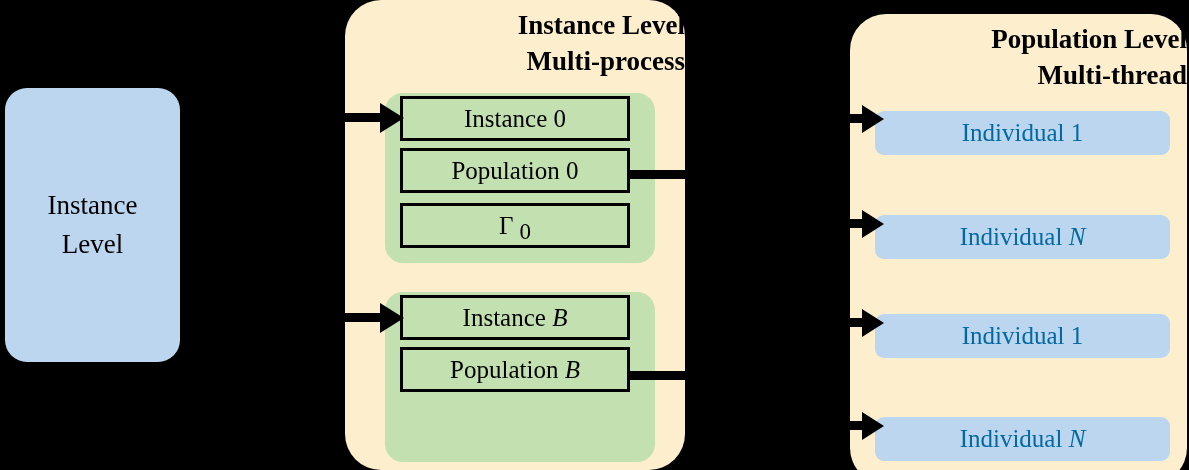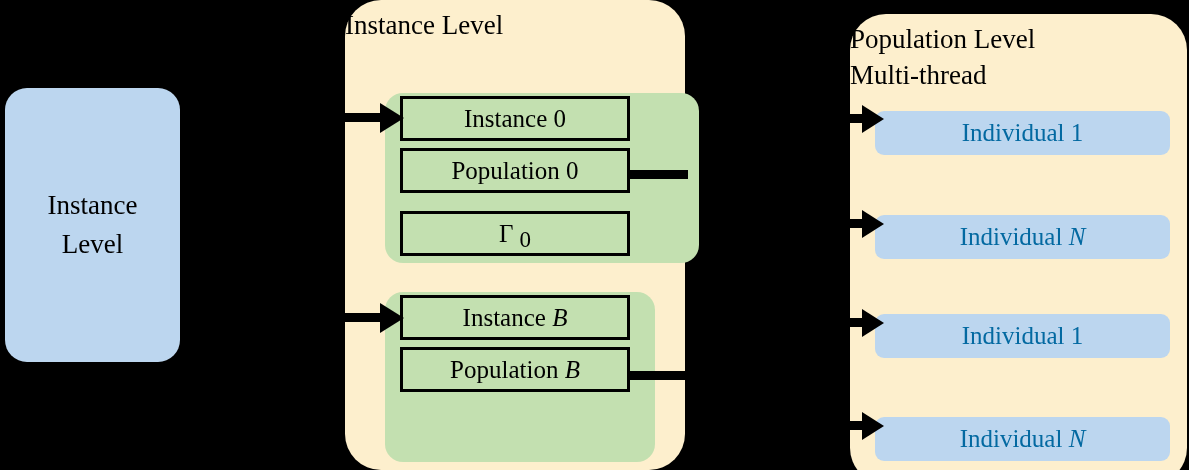--- a/index.html
+++ b/index.html
@@ -17,40 +17,40 @@
     text-align:center; font-size:27px; color:#000; line-height:1.45;
   }
 
   
   .panel{background:#fdefcd; border-radius:36px;}
   #panel-instance-level{left:345px; top:0px; width:340px; height:470px;}
   #panel-population-level{left:850px; top:14px; width:337px; height:470px;}
 
   .panel-title{
     position:absolute; left:0; right:0; top:8px;
-    text-align:left; font-size:27px; color:#000; line-height:1.32;
+    text-align:right; font-size:27px; color:#000; line-height:1.32;font-weight:bold;
   }
 
   
   .green-group{
     position:absolute; left:40px; width:270px; height:170px;
     background:#c3e0b0; border-radius:18px;
   }
-  #green-group-0{top:93px;padding-left:44px;}
+  #green-group-0{top:93px;}
   #green-group-b{top:292px;}
 
   .proc-box{
     position:absolute; left:15px; width:230px; height:45px;
     background:#c3e0b0; border:3px solid #000; box-sizing:border-box;
     display:flex; align-items:center; justify-content:center;
     font-size:25px; color:#000; white-space:nowrap;
   }
   .proc-box.r0{top:3px;}
   .proc-box.r1{top:55px;text-align:right;}
-  .proc-box.r2{top:118px;justify-content:center;}
+  .proc-box.r2{top:110px;justify-content:center;}
 
   
   .indiv-box{
     position:absolute; left:25px; width:295px; height:44px;
     background:#bcd6ef; border-radius:9px;
     display:flex; align-items:center; justify-content:center;
     font-size:25px; color:#0369a1; white-space:nowrap;
   }
   #indiv-0{top:97px;}
   #indiv-1{top:201px;}
@@ -102,20 +102,21 @@
     <div>
       <span>Instance</span><br>
       <span>Level</span>
     </div>
   </div>
 
   <div class="abs panel" id="panel-instance-level">
 
     <div class="panel-title">
       <span>Instance Level</span><br>
+      <span>Multi-process</span>
     </div>
 
     <div class="green-group" id="green-group-0">
       <div class="proc-box r0">
         <span><span>Instance</span>&nbsp;<span>0</span></span>
       </div>
       <div class="proc-box r1">
         <span><span>Population</span>&nbsp;<span>0</span></span>
       </div>
       <div class="proc-box r2">

